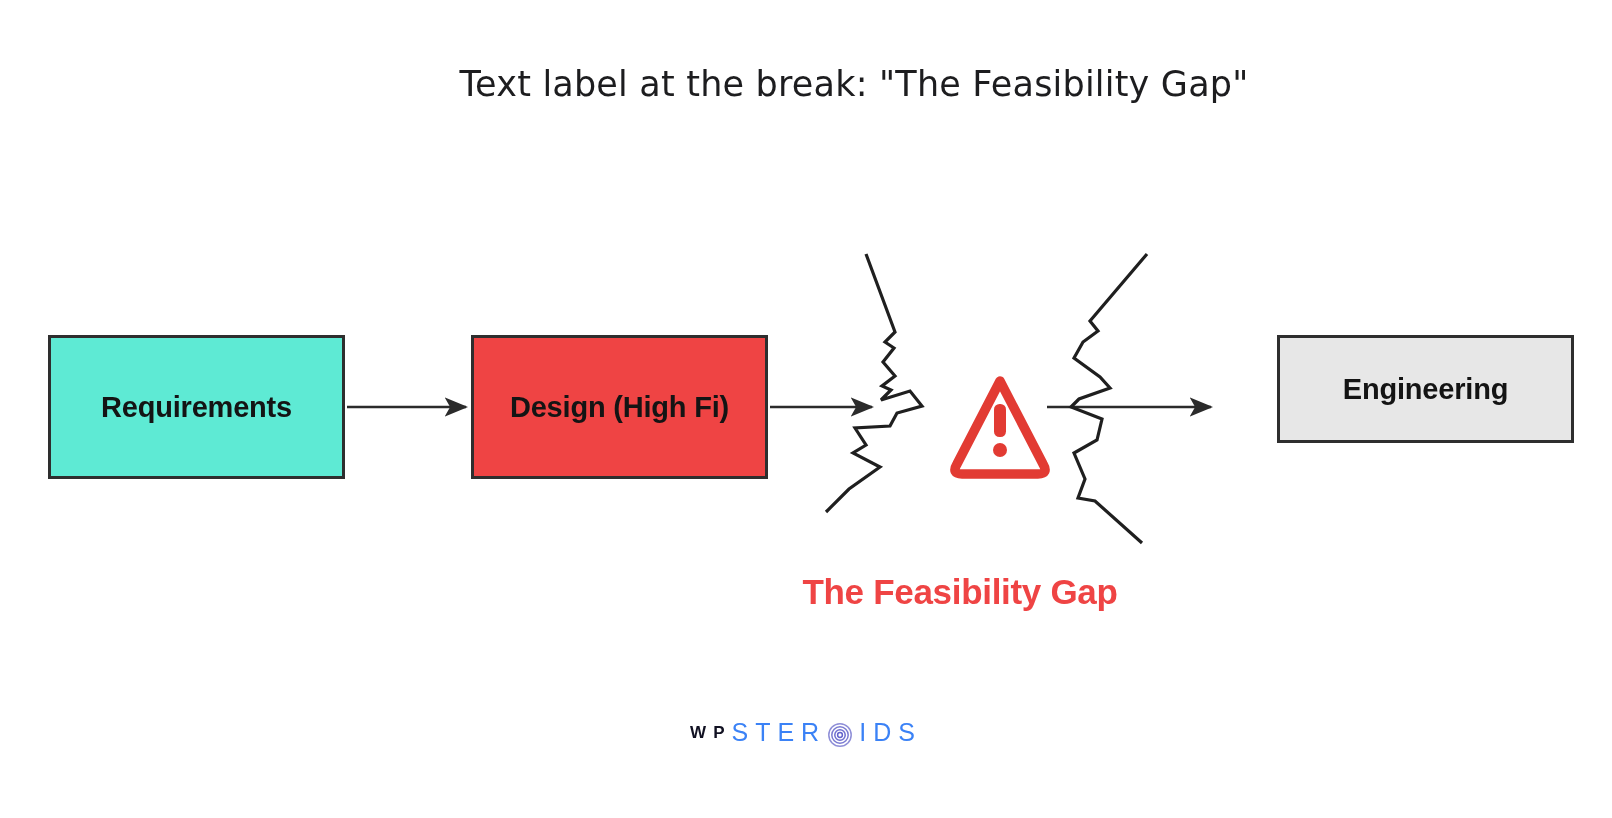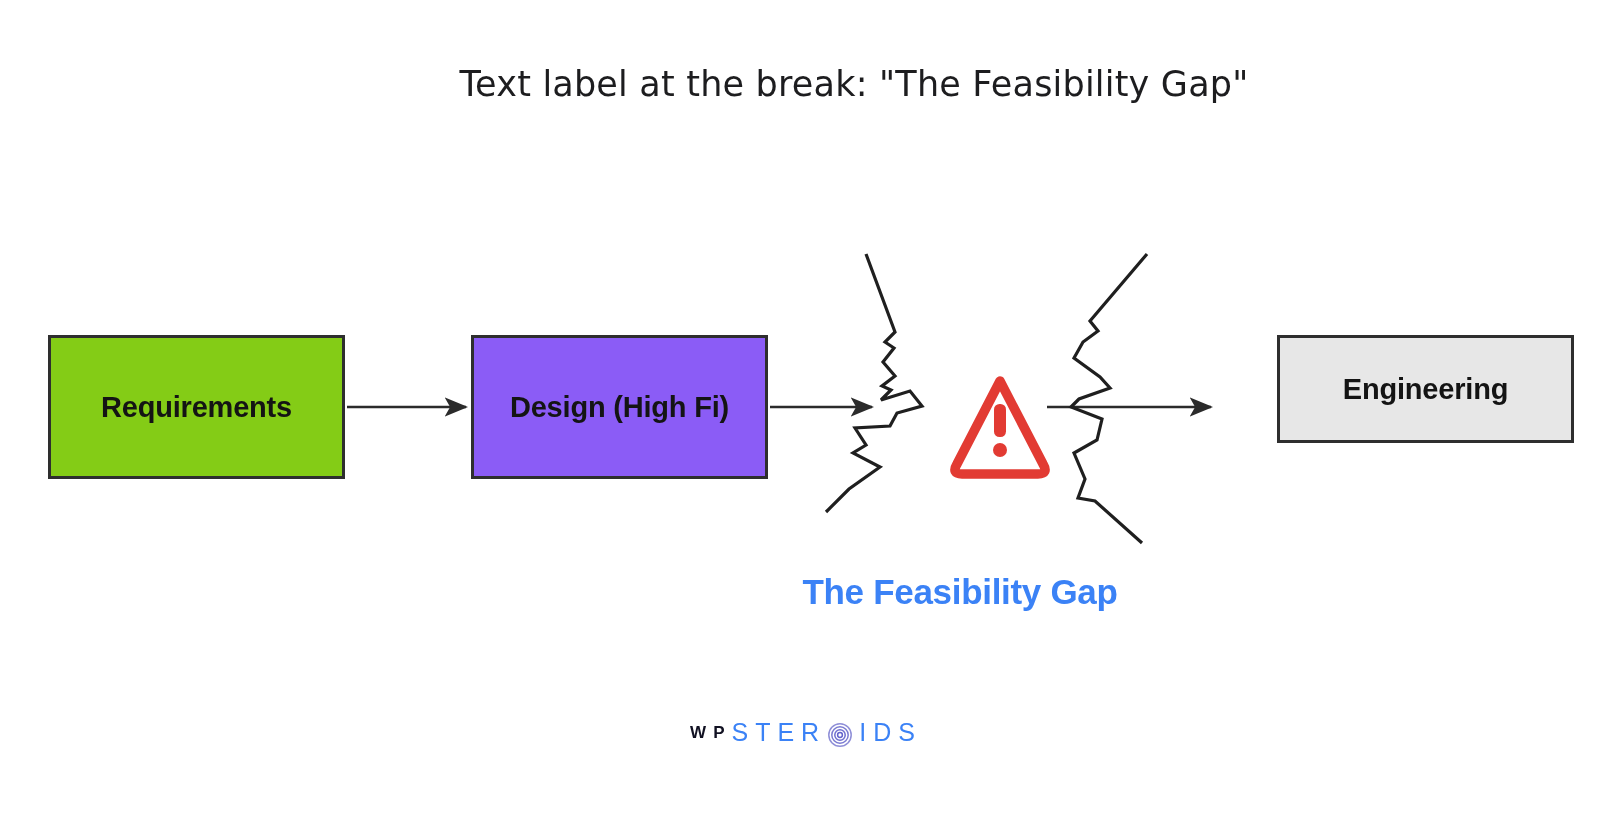--- a/index.html
+++ b/index.html
@@ -52,29 +52,29 @@
     color: #141414;
     letter-spacing: -0.2px;
     white-space: nowrap;
   }
 
   #box-requirements {
     left: 48px;
     top: 335px;
     width: 297px;
     height: 144px;
-    background: #84cc16;
+    background: #5eead4;
     text-align: right;
   }
   #box-design {
     left: 471px;
     top: 335px;
     width: 297px;
     height: 144px;
-    background: #8b5cf6;
+    background: #ef4444;
   }
   #box-engineering {
     left: 1277px;
     top: 335px;
     width: 297px;
     height: 108px;
     background: #e7e7e7;
   }
 
   
@@ -90,21 +90,21 @@
   
   #gap-caption {
     position: absolute;
     left: 700px;
     top: 572px;
     width: 520px;
     text-align: center;
     font-family: "Liberation Sans", sans-serif;
     font-size: 35px;
     font-weight: bold;
-    color: #3b82f6;
+    color: #ef4444;
     letter-spacing: -0.3px;
     white-space: nowrap;
   }
 
   
   #footer-logo {
     position: absolute;
     left: 0;
     top: 718px;
     width: 1612px;

